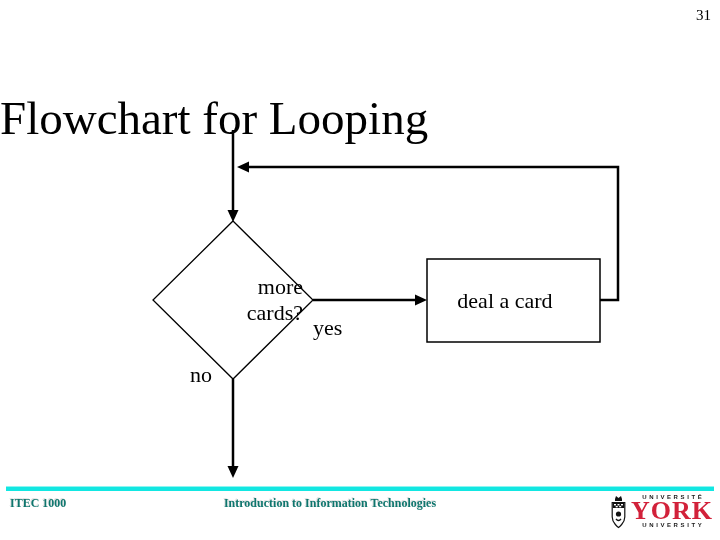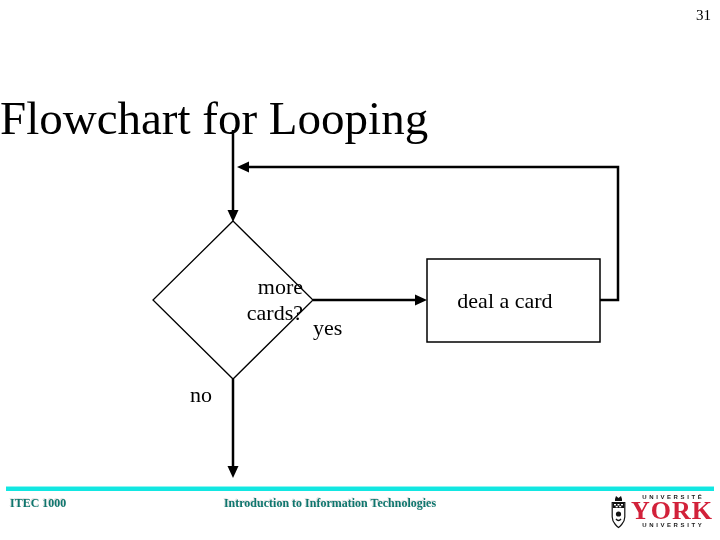--- a/index.html
+++ b/index.html
@@ -28,21 +28,21 @@
   }
   .decision-label{
     left:163px;top:274px;width:140px;
     text-align:right;white-space:pre-line;
   }
   .process-label{
     left:427px;top:259px;width:156px;height:83px;
     display:flex;align-items:center;justify-content:center;
   }
   .yes-label{left:313px;top:315px;}
-  .no-label{left:190px;top:362px;margin-top:20px;}
+  .no-label{left:190px;top:362px;}
   .footer-divider{
     position:absolute;left:6px;top:486px;width:708px;height:5px;
     background:linear-gradient(to bottom,#8cf5f1 0%,#8cf5f1 28%,#12e7e2 28%,#12e7e2 100%);
   }
   .footer-text{
     position:absolute;top:497px;
     font-size:12px;font-weight:bold;
     color:#0f766e;
     text-shadow:-1px -1px 0 #e2e2e2;
     line-height:1.1;

